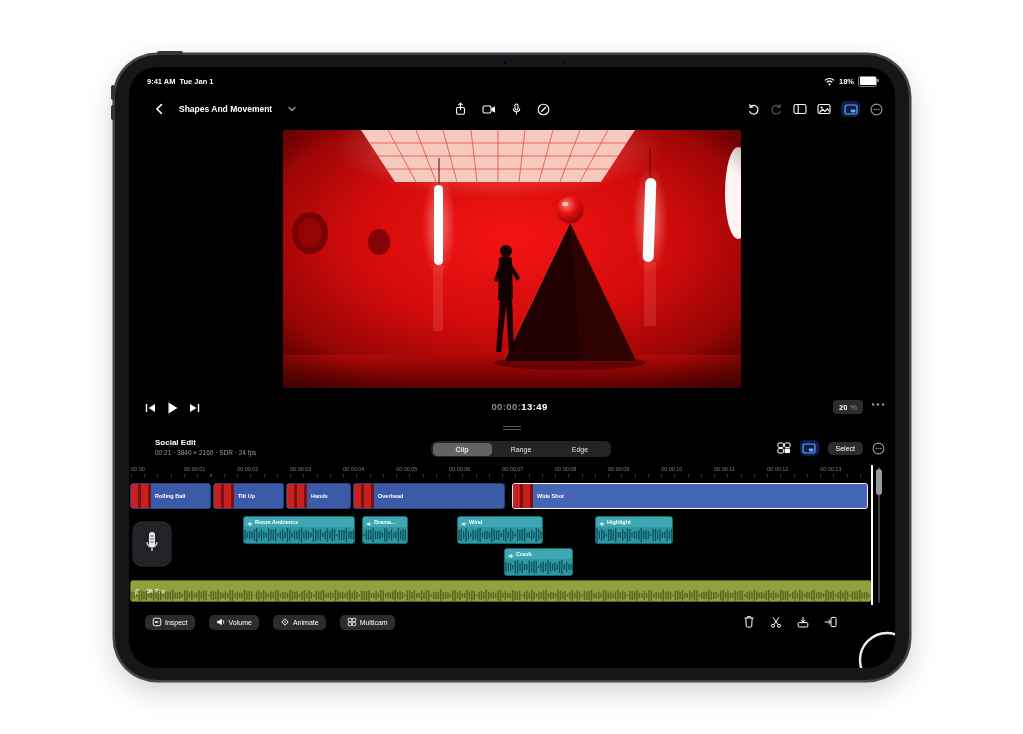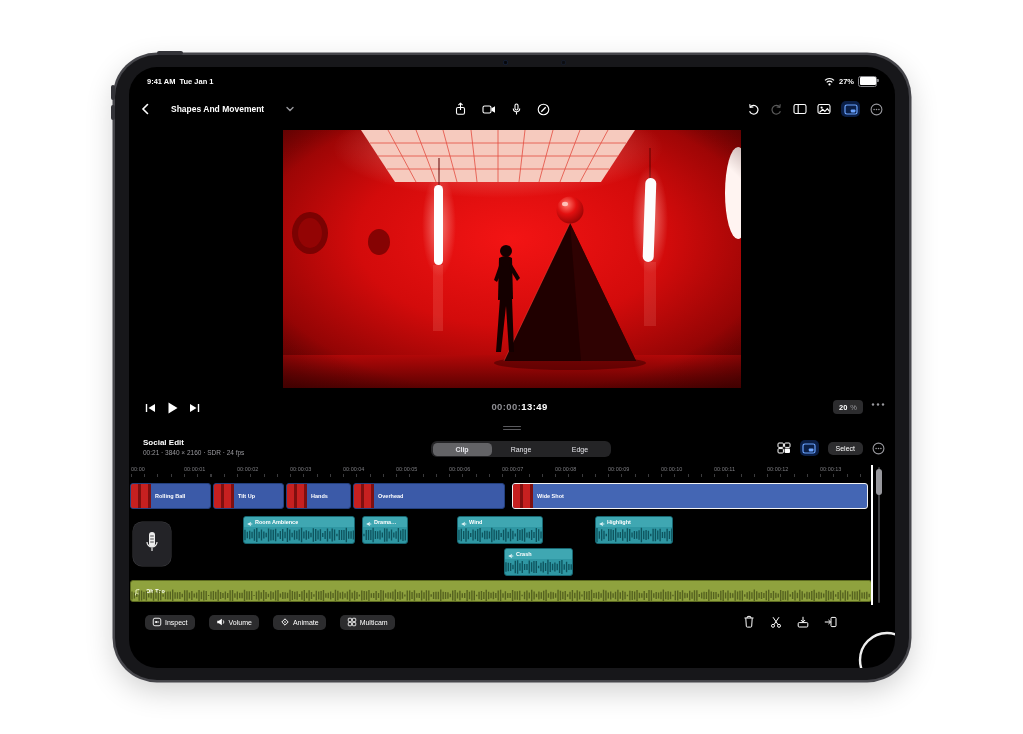--- a/index.html
+++ b/index.html
@@ -23,21 +23,21 @@
   }
   
   .statusbar{position:absolute;top:8px;left:0;right:0;height:12px;display:flex;justify-content:space-between;align-items:center;padding:0 18px;font-size:7.5px;font-weight:bold;color:#fff;text-align:right;}
   .sb-left{display:flex;gap:4px;}
   .sb-right{display:flex;align-items:center;gap:4px;}
   .battery-shell{width:16px;height:8px;border:1px solid #86868a;border-radius:2.5px;position:relative;display:flex;align-items:center;padding:0.5px;}
   .battery-fill{width:100%;height:100%;background:#fff;border-radius:1px;}
   .battery-nub{position:absolute;right:-3px;top:2px;width:1.8px;height:3.6px;background:#86868a;border-radius:0 1px 1px 0;}
   
   .topbar{position:absolute;top:28px;left:0;right:0;height:28px;}
-  .tb-left{position:absolute;left:12px;top:0;height:28px;display:flex;align-items:center;gap:22px;}
+  .tb-left{position:absolute;left:26px;top:0;height:28px;display:flex;align-items:center;gap:16px;}
   .tb-title{font-size:8.5px;font-weight:bold;color:#fff;}
   .tb-center{position:absolute;left:50%;transform:translateX(-58px);top:0;height:28px;display:flex;align-items:center;gap:15px;}
   .tb-right{position:absolute;right:12px;top:0;height:28px;display:flex;align-items:center;gap:10px;}
   .icon-btn{display:flex;align-items:center;justify-content:center;cursor:default;}
   .icon-chip{padding:2.5px;border-radius:5px;display:flex;align-items:center;}
   .icon-chip.blue{background:rgba(40,110,255,.28);}
   .dim{opacity:.35;}
   
   .viewer{position:absolute;left:154px;top:63px;width:458px;height:258px;background:#000;}
   .viewer svg{display:block;}
@@ -47,21 +47,21 @@
   .timecode{position:absolute;left:50%;transform:translateX(-50%);top:3px;font-size:9.5px;font-weight:bold;letter-spacing:.4px;}
   .timecode .tc-dim{color:#8e8e93;margin-left:15px;}
   .zoom-pill{position:absolute;right:32px;top:2px;background:#2c2c2e;border-radius:4px;padding:2.5px 6px;font-size:7.5px;display:flex;gap:3px;align-items:center;}
   .zoom-pill .zv{color:#fff;font-weight:bold;}
   .zoom-pill .zu{color:#98989d;}
   .tr-more{position:absolute;right:10px;top:4px;}
   
   .divider-handle{position:absolute;top:357px;left:50%;transform:translateX(-50%);width:18px;}
   .divider-handle i{display:block;height:1.5px;background:#5a5a5e;border-radius:1px;margin:1.5px 0;}
   
-  .tl-project{position:absolute;left:14px;top:371px;}
+  .tl-project{position:absolute;left:26px;top:371px;}
   .tl-project .pname{font-size:8px;font-weight:bold;color:#fff;}
   .tl-project .pmeta{font-size:6.5px;color:#98989d;margin-top:2px;}
   .segmented{position:absolute;left:302px;top:374px;height:16px;background:#242426;border-radius:6px;display:flex;padding:1.5px;box-sizing:border-box;}
   .segment{min-width:47px;padding:0 6px;display:flex;align-items:center;justify-content:center;font-size:7px;color:#e5e5ea;border-radius:4.5px;}
   .segment.selected{background:#636366;font-weight:bold;}
   .tl-right{position:absolute;right:10px;top:372px;height:18px;display:flex;align-items:center;gap:9px;}
   .select-btn{background:#2c2c2e;border-radius:5px;padding:3px 8px;font-size:7px;color:#fff;}
   
   .ruler{position:absolute;left:0;top:398px;width:744px;height:12px;}
   .ruler-label{position:absolute;top:1px;font-size:5.5px;color:#7c7c80;white-space:nowrap;}
@@ -113,21 +113,21 @@
         <span>Tue Jan 1</span>
       </div>
       <div class="sb-right">
         <span class="icon-btn">
           <svg width="11" height="9" viewBox="0 0 11 9">
               <path d="M1,3.4 a6.3,6.3 0 0 1 9,0" fill="none" stroke="#fff" stroke-width="1.2"></path>
               <path d="M2.7,5.3 a3.9,3.9 0 0 1 5.6,0" fill="none" stroke="#fff" stroke-width="1.2"></path>
               <circle cx="5.5" cy="7.4" r="1.1" fill="#fff"></circle>
             </svg>
         </span>
-        <span>27%</span>
+        <span>18%</span>
         <span class="battery-shell">
             <span class="battery-fill"></span>
             <span class="battery-nub"></span>
           </span>
       </div>
     </div>
 
     <div class="topbar">
       <div class="tb-left">
         <span class="icon-btn">

